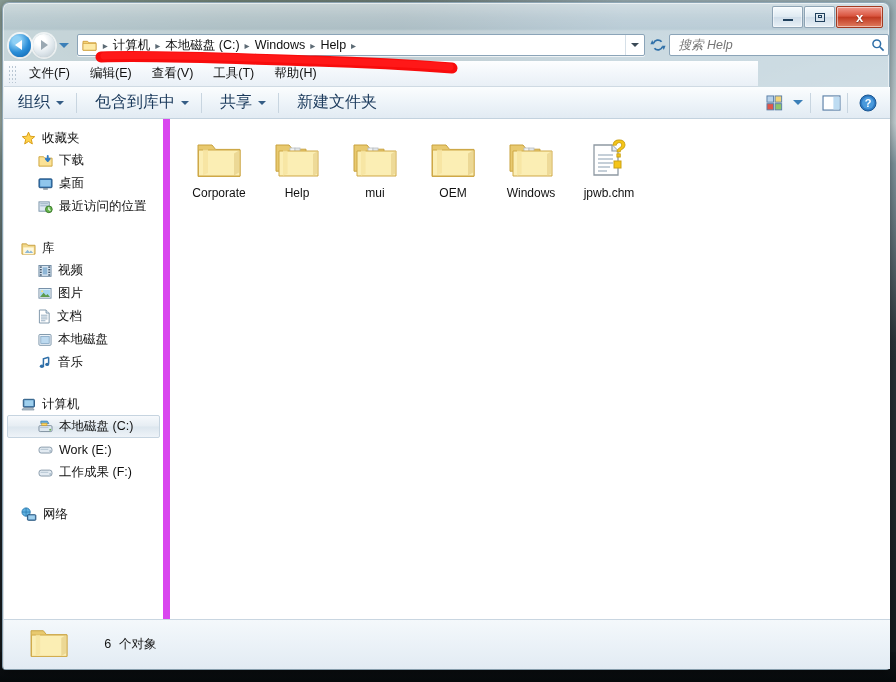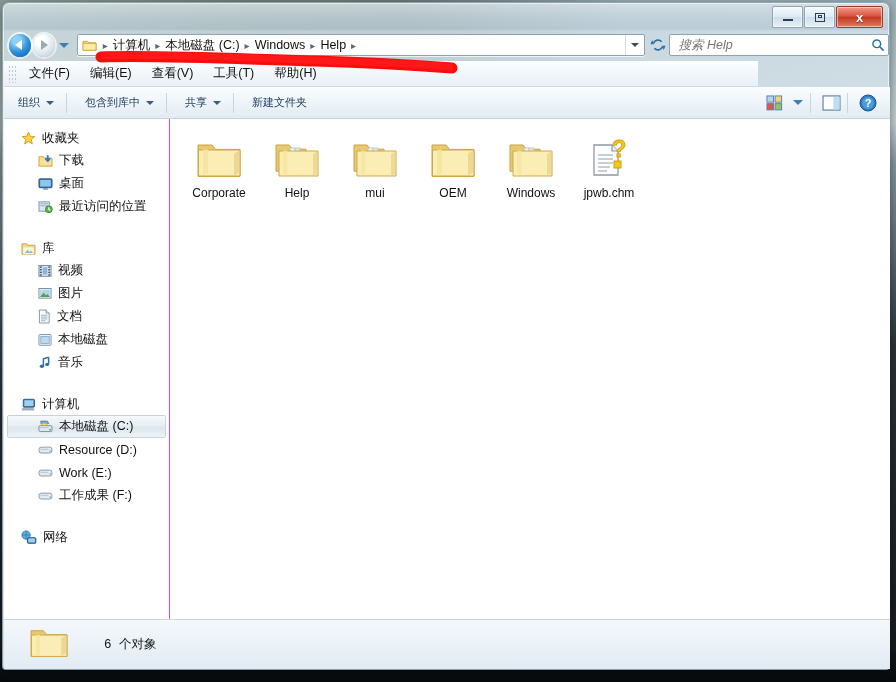--- a/index.html
+++ b/index.html
@@ -130,35 +130,35 @@
   .menuitem{font-size:12.5px;color:#101010;padding:3px 9px;margin-left:2px;}
 
   
   #toolbar{
     position:absolute;left:1px;top:84px;width:886px;height:32px;
     background:linear-gradient(180deg,#fbfdfe 0%,#eef4f9 50%,#e2ebf3 100%);
     border-bottom:1px solid #c3d2de;
     display:flex;align-items:center;box-sizing:border-box;
   }
   .tbitem{
-    display:flex;align-items:center;font-size:11px;color:#1b3a5c;
+    display:flex;align-items:center;font-size:16px;color:#1b3a5c;
     padding:4px 8px;margin-left:6px;border-radius:2px;white-space:nowrap;text-align:right;
   }
   .tbitem .caret{border-top-color:#355d85;margin-left:6px;border-left-width:4px;border-right-width:4px;border-top-width:4px;}
   .tbsep{width:1px;height:20px;background:#c8d5e0;margin:0 4px;}
   #toolbar-right{margin-left:auto;display:flex;align-items:center;padding-right:10px;}
   .ticon{width:24px;height:22px;display:flex;align-items:center;justify-content:center;margin-left:4px;}
 
   
   #body{
     position:absolute;left:1px;top:116px;width:886px;height:500px;
     display:flex;box-sizing:border-box;background:#fff;
   }
   #sidebar{
-    width:166px;background:#fff;border-right:1px solid #d946ef;
+    width:166px;background:#fff;border-right:7px solid #d946ef;
     padding-top:9px;box-sizing:border-box;overflow:hidden;position:relative;
   }
   .sb-group{margin-bottom:2px;}
   .sb-head{
     display:flex;align-items:center;height:21px;padding-left:17px;cursor:default;
   }
   .sb-head .lbl{font-size:12.5px;color:#111;margin-left:6px;}
   .sb-item{
     display:flex;align-items:center;height:23px;padding-left:30px;
     border:1px solid transparent;box-sizing:border-box;margin:0 3px;border-radius:2px;
@@ -458,28 +458,20 @@
             <rect x="4" y="3.4" width="5.6" height="2.4" fill="#ffd964" stroke="#c99c2e" stroke-width=".7"></rect>
           </svg>
           <span class="lbl">本地磁盘 (C:)</span>
         </div>
         <div class="sb-item">
           <svg width="15" height="12" viewBox="0 0 16 13">
             <rect x="1" y="3.4" width="14" height="6.4" rx="2.4" fill="#e3ebf2" stroke="#8296a6" stroke-width="1"></rect>
             <rect x="2.6" y="5.2" width="8.4" height="1.2" fill="#b9c9d6"></rect>
             <circle cx="13" cy="7.6" r="0.9" fill="#8aa4b6"></circle>
           </svg>
-          <span class="lbl">Resource (D:)</span>
-        </div>
-        <div class="sb-item">
-          <svg width="15" height="12" viewBox="0 0 16 13">
-            <rect x="1" y="3.4" width="14" height="6.4" rx="2.4" fill="#e3ebf2" stroke="#8296a6" stroke-width="1"></rect>
-            <rect x="2.6" y="5.2" width="8.4" height="1.2" fill="#b9c9d6"></rect>
-            <circle cx="13" cy="7.6" r="0.9" fill="#8aa4b6"></circle>
-          </svg>
           <span class="lbl">Work (E:)</span>
         </div>
         <div class="sb-item">
           <svg width="15" height="12" viewBox="0 0 16 13">
             <rect x="1" y="3.4" width="14" height="6.4" rx="2.4" fill="#e3ebf2" stroke="#8296a6" stroke-width="1"></rect>
             <rect x="2.6" y="5.2" width="8.4" height="1.2" fill="#b9c9d6"></rect>
             <circle cx="13" cy="7.6" r="0.9" fill="#8aa4b6"></circle>
           </svg>
           <span class="lbl">工作成果 (F:)</span>
         </div>

